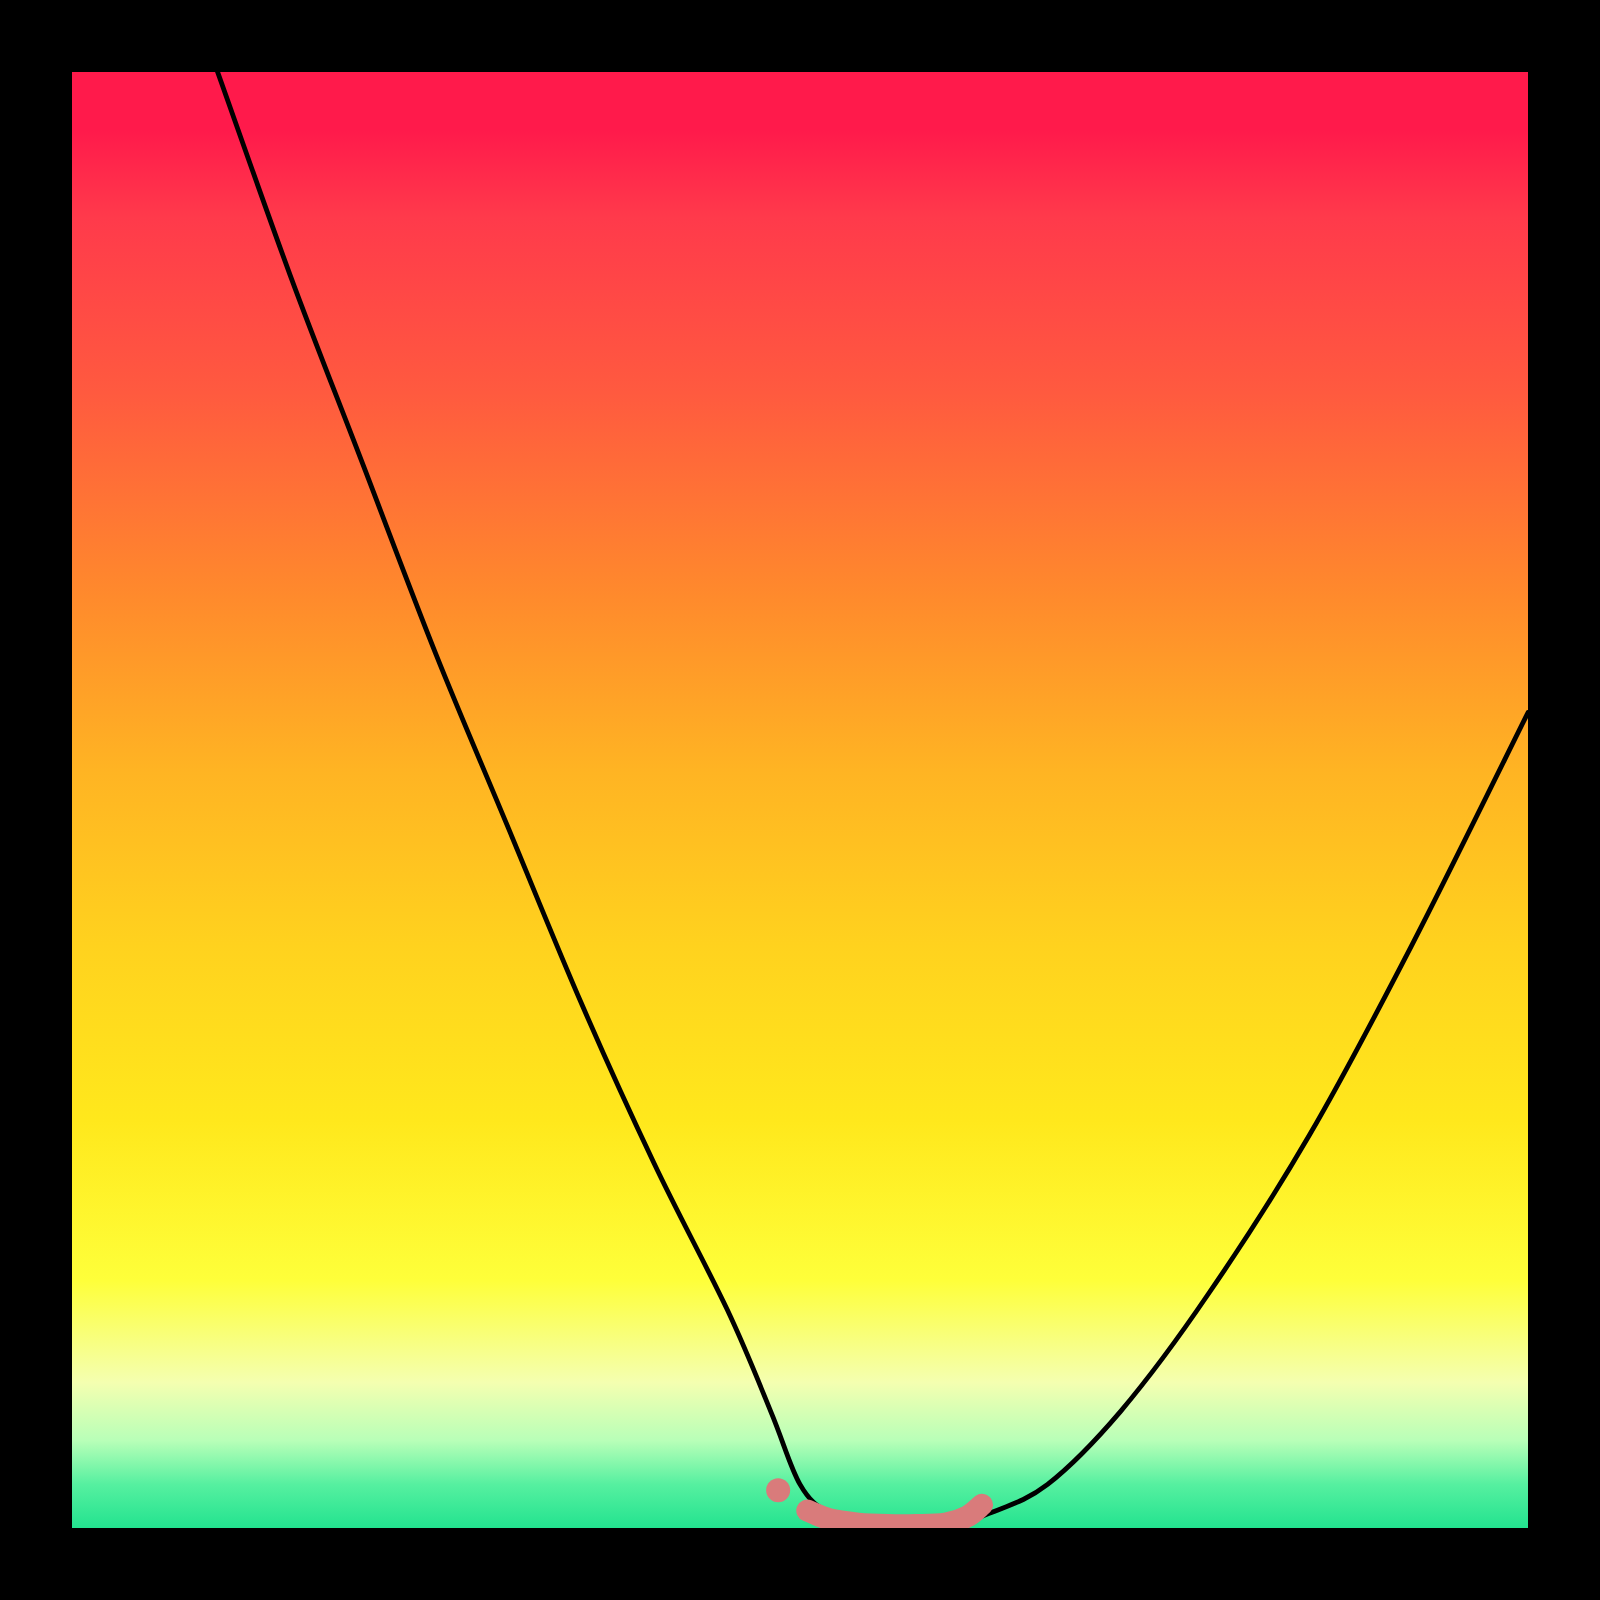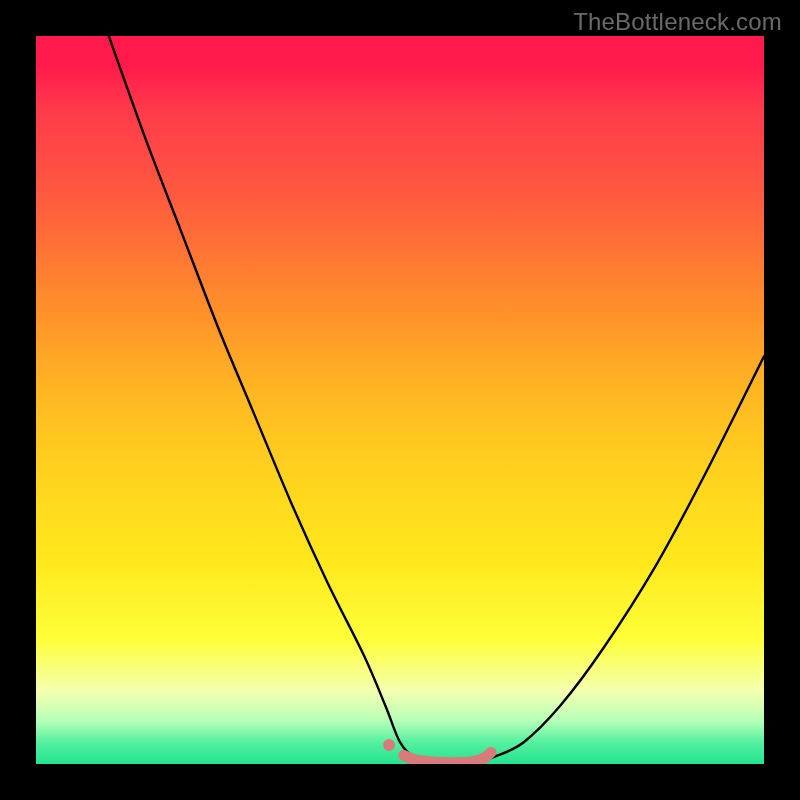--- a/index.html
+++ b/index.html
@@ -56,21 +56,20 @@
     font-size: 24px;
     letter-spacing: 0.2px;
     font-weight: 400;
     user-select: none;
   }
 </style>
 </head>
 <body>
 
 <div class="frame">
-  <div class="watermark">TheBottleneck.com</div>
   <div class="plot">
     <svg class="curve-svg" viewBox="0 0 728 728">
       <path id="curvePath" fill="none" stroke="#000000" stroke-width="2.4" stroke-linecap="round" d="M 72.8 0 C 78.9 17.0, 97.1 69.2, 109.2 101.9 C 121.3 134.7, 133.5 165.0, 145.6 196.6 C 157.7 228.1, 169.9 260.9, 182.0 291.2 C 194.1 321.5, 206.3 349.4, 218.4 378.6 C 230.5 407.7, 242.7 438.0, 254.8 465.9 C 266.9 493.8, 279.1 520.5, 291.2 546.0 C 303.3 571.5, 317.9 598.2, 327.6 618.8 C 337.3 639.4, 343.4 655.2, 349.4 669.8 C 355.5 684.3, 359.1 697.7, 364.0 706.2 C 368.9 714.7, 372.5 717.1, 378.6 720.7 C 384.6 724.4, 393.1 726.8, 400.4 728.0 C 407.7 729.2, 416.2 728.0, 422.2 728.0 C 428.3 728.0, 430.7 729.2, 436.8 728.0 C 442.9 726.8, 450.1 724.4, 458.6 720.7 C 467.1 717.1, 476.8 714.7, 487.8 706.2 C 498.7 697.7, 510.8 685.5, 524.2 669.8 C 537.5 654.0, 552.1 634.6, 567.8 611.5 C 583.6 588.5, 601.8 560.6, 618.8 531.4 C 635.8 502.3, 651.6 472.0, 669.8 436.8 C 688.0 401.6, 718.3 339.7, 728.0 320.3"></path>
       <g id="dotsGroup">
           <path d="M 367.64 719.264 C 369.5 720.0, 374.3 722.5, 378.6 723.6 C 382.8 724.7, 388.3 725.3, 393.1 725.8 C 398.0 726.3, 402.8 726.4, 407.7 726.5 C 412.5 726.7, 417.4 726.7, 422.2 726.5 C 427.1 726.4, 432.6 726.5, 436.8 725.8 C 441.0 725.1, 444.7 723.8, 447.7 722.2 C 450.8 720.6, 453.8 717.3, 455.0 716.4" fill="none" stroke="#d97b7b" stroke-width="11" stroke-linecap="round"></path>
           <circle cx="353.08" cy="709.072" r="6" fill="#d97b7b"></circle>
         </g>
     </svg>
   </div>
 </div>

